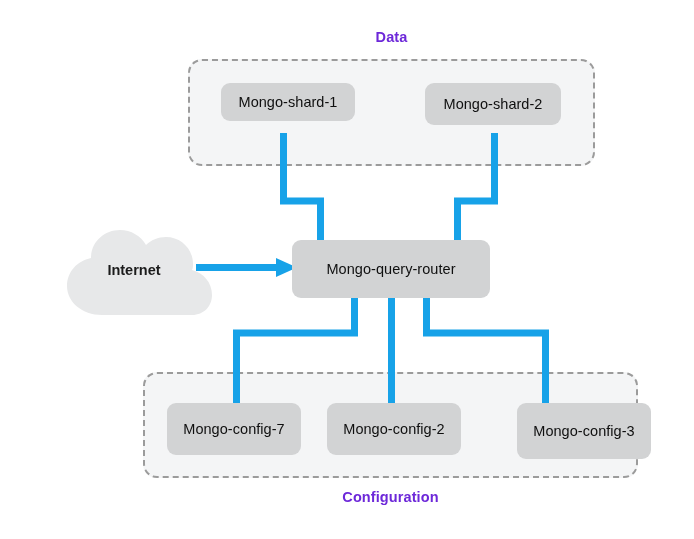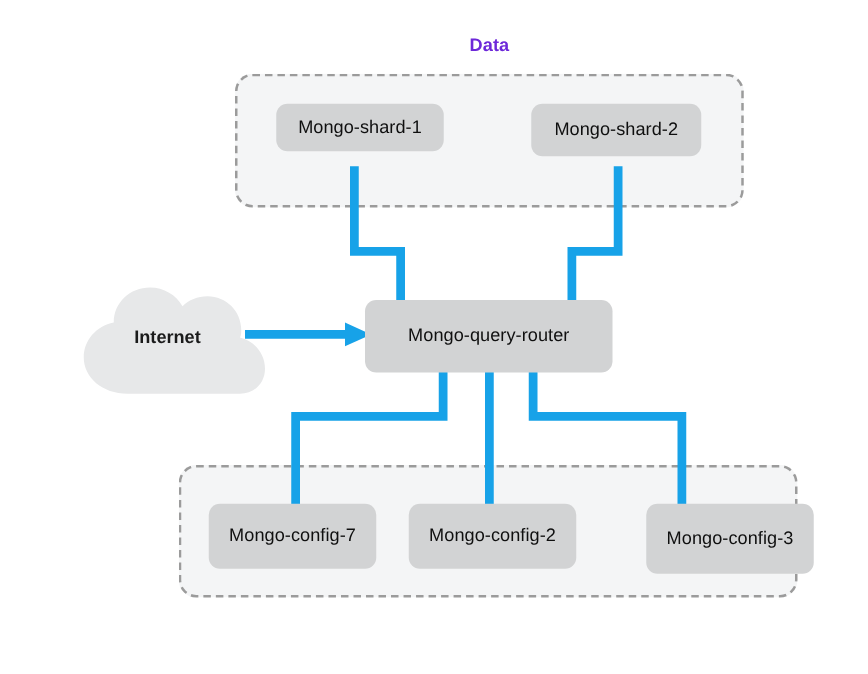--- a/index.html
+++ b/index.html
@@ -164,14 +164,15 @@
   </div>
 
   <div class="node" id="node-config-2">
     <span class="node-label">Mongo-config-2</span>
   </div>
 
   <div class="node" id="node-config-3">
     <span class="node-label">Mongo-config-3</span>
   </div>
 
+  <div class="group-caption" id="config-caption">Configuration</div>
 
 </div>
 
 </body></html>

